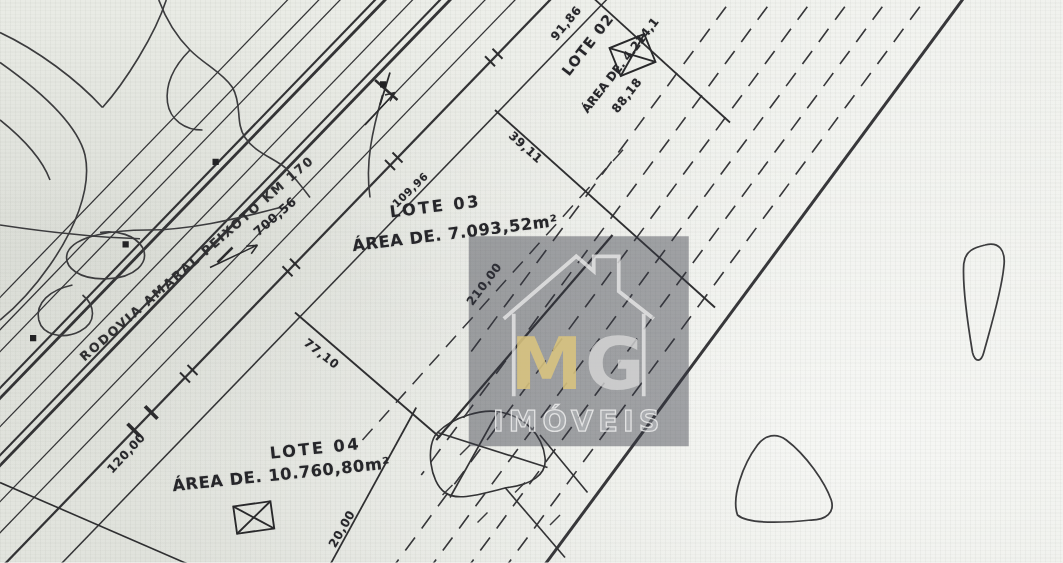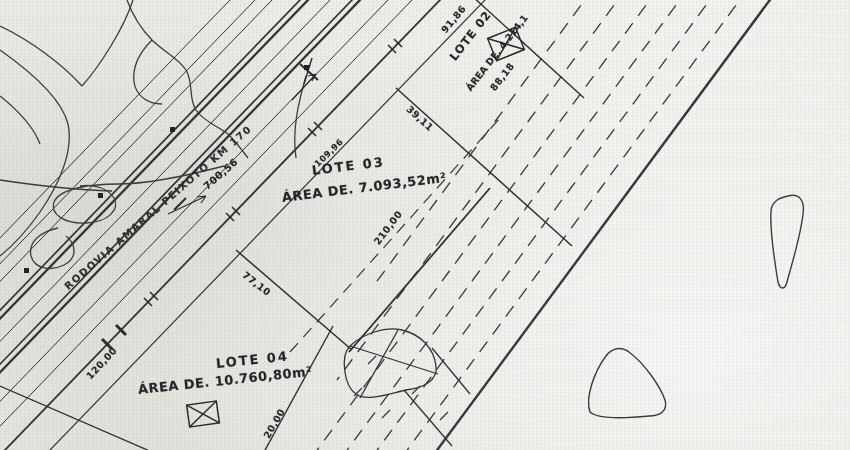--- a/index.html
+++ b/index.html
@@ -172,14 +172,25 @@
   <div class="lbl dim" style="left:376px;top:238px;transform:rotate(-53deg);">210,00</div>
 
   <div class="lbl lot-name" style="left:216px;top:356px;transform:rotate(-6deg);">LOTE 04</div>
 
   <div class="lbl lot-area" style="left:138px;top:382px;transform:rotate(-6deg);">ÁREA DE. 10.760,80m²</div>
 
   <div class="lbl dim" style="left:88px;top:372px;transform:rotate(-47deg);">120,00</div>
 
   <div class="lbl dim" style="left:266px;top:432px;transform:rotate(-60deg);">20,00</div>
 
+  <div id="watermark">
+    <svg width="176" height="168" viewBox="0 0 176 168">
+      <g stroke="#e9e9e9" stroke-opacity="0.78" stroke-width="3" fill="none">
+        <path d="M 28,66 L 86,16 L 100,28 L 100,16 L 120,16 L 120,44 L 148,66"></path>
+        <line x1="36" y1="62" x2="36" y2="128"></line>
+        <line x1="140" y1="62" x2="140" y2="128"></line>
+      </g>
+      <text x="88" y="122" text-anchor="middle" font-size="58" font-weight="bold" font-family="DejaVu Sans, sans-serif" letter-spacing="2"><tspan fill="#d9c47e" fill-opacity="0.88">M</tspan><tspan fill="#d6d6d6" fill-opacity="0.8">G</tspan></text>
+      <text x="88" y="156" text-anchor="middle" font-size="23" font-weight="bold" font-family="DejaVu Sans, sans-serif" letter-spacing="4" fill="rgba(215,219,224,0.25)" stroke="#ededed" stroke-opacity="0.85" stroke-width="1">IMÓVEIS</text>
+    </svg>
+  </div>
 
 </div>
 
 </body></html>

